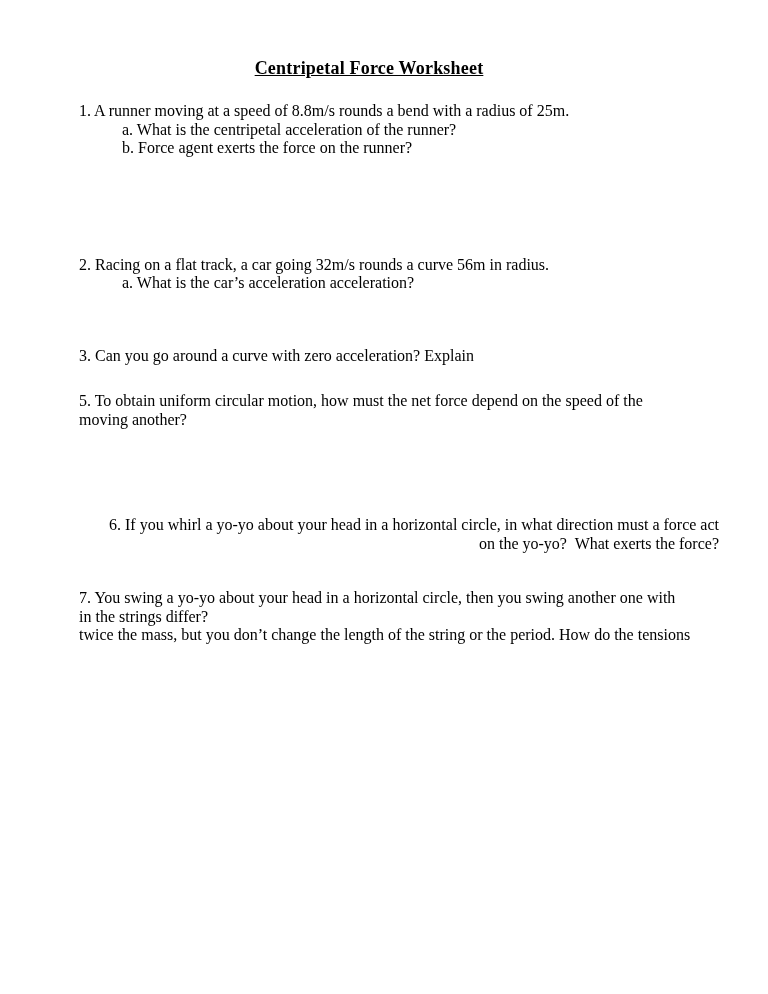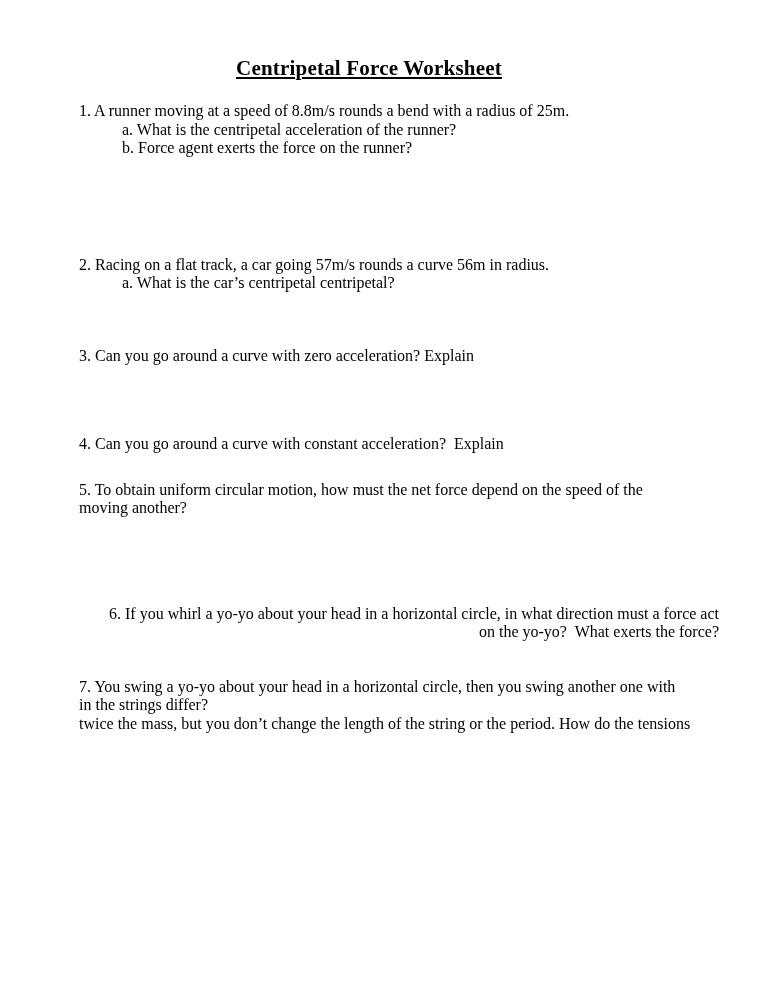--- a/index.html
+++ b/index.html
@@ -15,21 +15,21 @@
     color: #000000;
     font-family: "Liberation Serif", "DejaVu Serif", serif;
     box-sizing: border-box;
     padding: 55px 0 0 79px;
     overflow: hidden;
   }
   .title {
     width: 580px;
     margin: 0;
     text-align: center;
-    font-size: 21px;
+    font-size: 18px;
     line-height: 26px;
     font-weight: bold;
     text-decoration: underline;
     letter-spacing: 0.2px;
   }
   .question {
     width: 640px;
     font-size: 16px;
     line-height: 18.5px;
   }
@@ -54,31 +54,28 @@
 
   <h1 class="title">Centripetal Force Worksheet</h1>
 
   <section class="question q1">
     <div class="line">1. A runner moving at a speed of 8.8m/s rounds a bend with a radius of 25m.</div>
     <div class="line indent">a. What is the centripetal acceleration of the runner?</div>
     <div class="line indent">b. Force agent exerts the force on the runner?</div>
   </section>
 
   <section class="question q2">
-    <div class="line">2. Racing on a flat track, a car going 57m/s rounds a curve 56m in radius.</div>
-    <div class="line indent">a. What is the car’s centripetal centripetal?</div>
+    <div class="line">2. Racing on a flat track, a car going 32m/s rounds a curve 56m in radius.</div>
+    <div class="line indent">a. What is the car’s acceleration acceleration?</div>
   </section>
 
   <section class="question q3">
     <div class="line">3. Can you go around a curve with zero acceleration? Explain</div>
   </section>
 
-  <section class="question q4">
-    <div class="line">4. Can you go around a curve with constant acceleration?  Explain</div>
-  </section>
 
   <section class="question q5">
     <div class="line">5. To obtain uniform circular motion, how must the net force depend on the speed of the</div>
     <div class="line">moving another?</div>
   </section>
 
   <section class="question q6">
     <div class="line">6. If you whirl a yo-yo about your head in a horizontal circle, in what direction must a force act</div>
     <div class="line">on the yo-yo?  What exerts the force?</div>
   </section>

